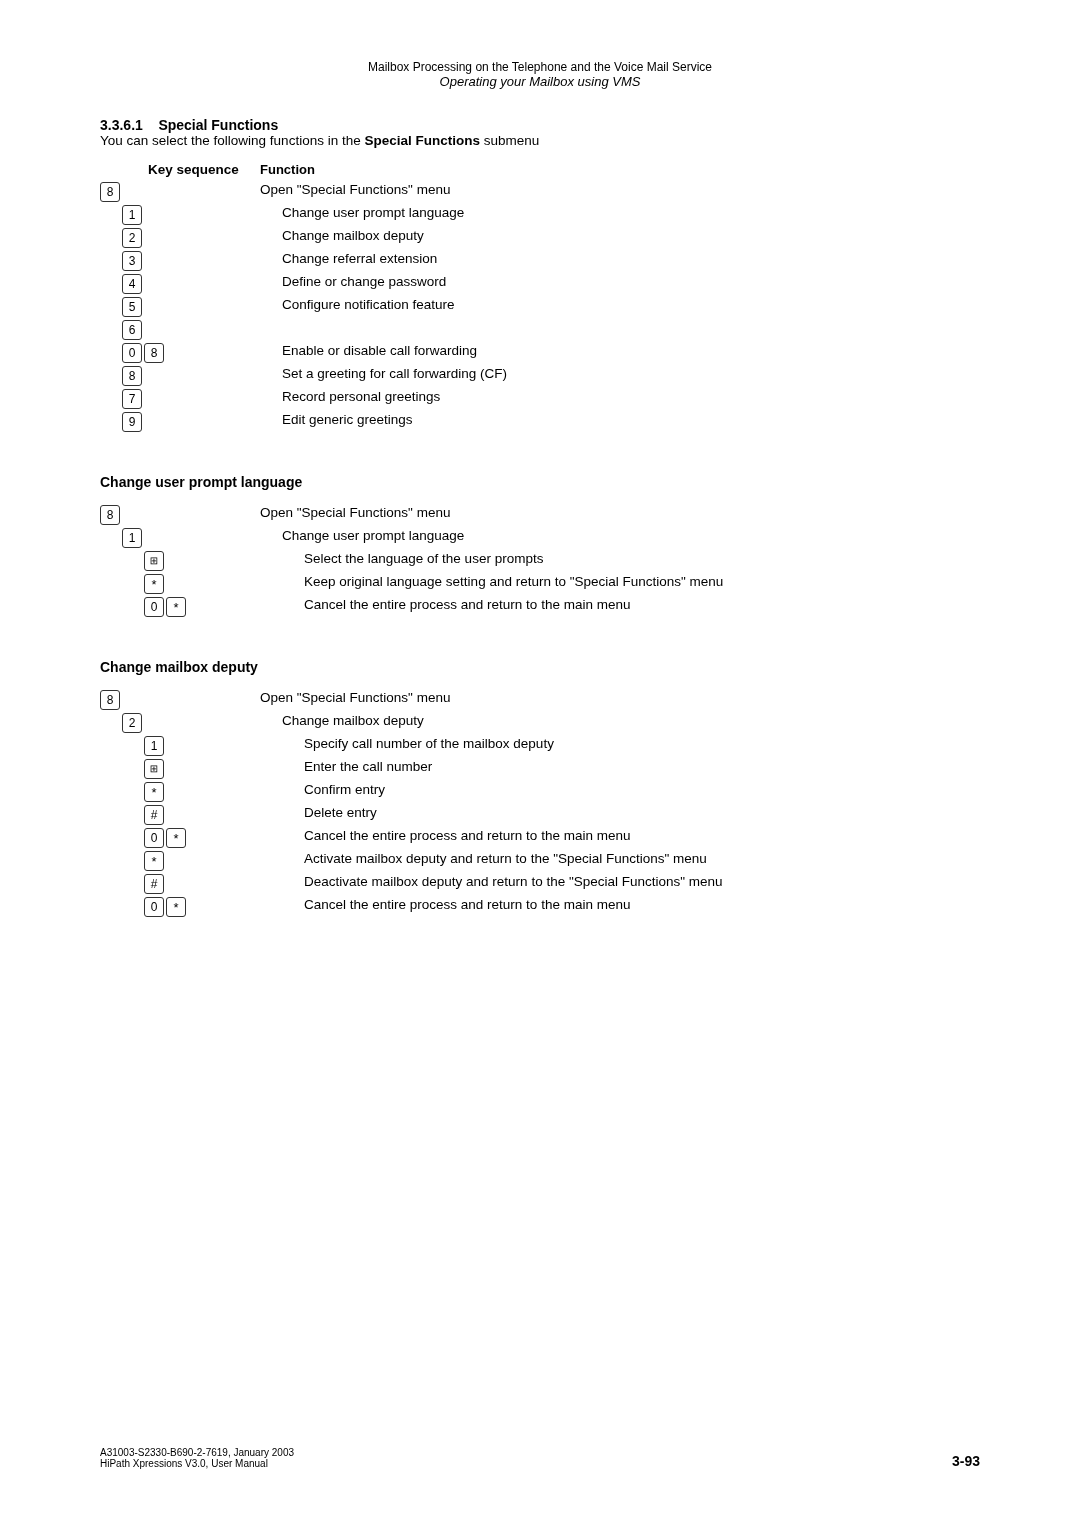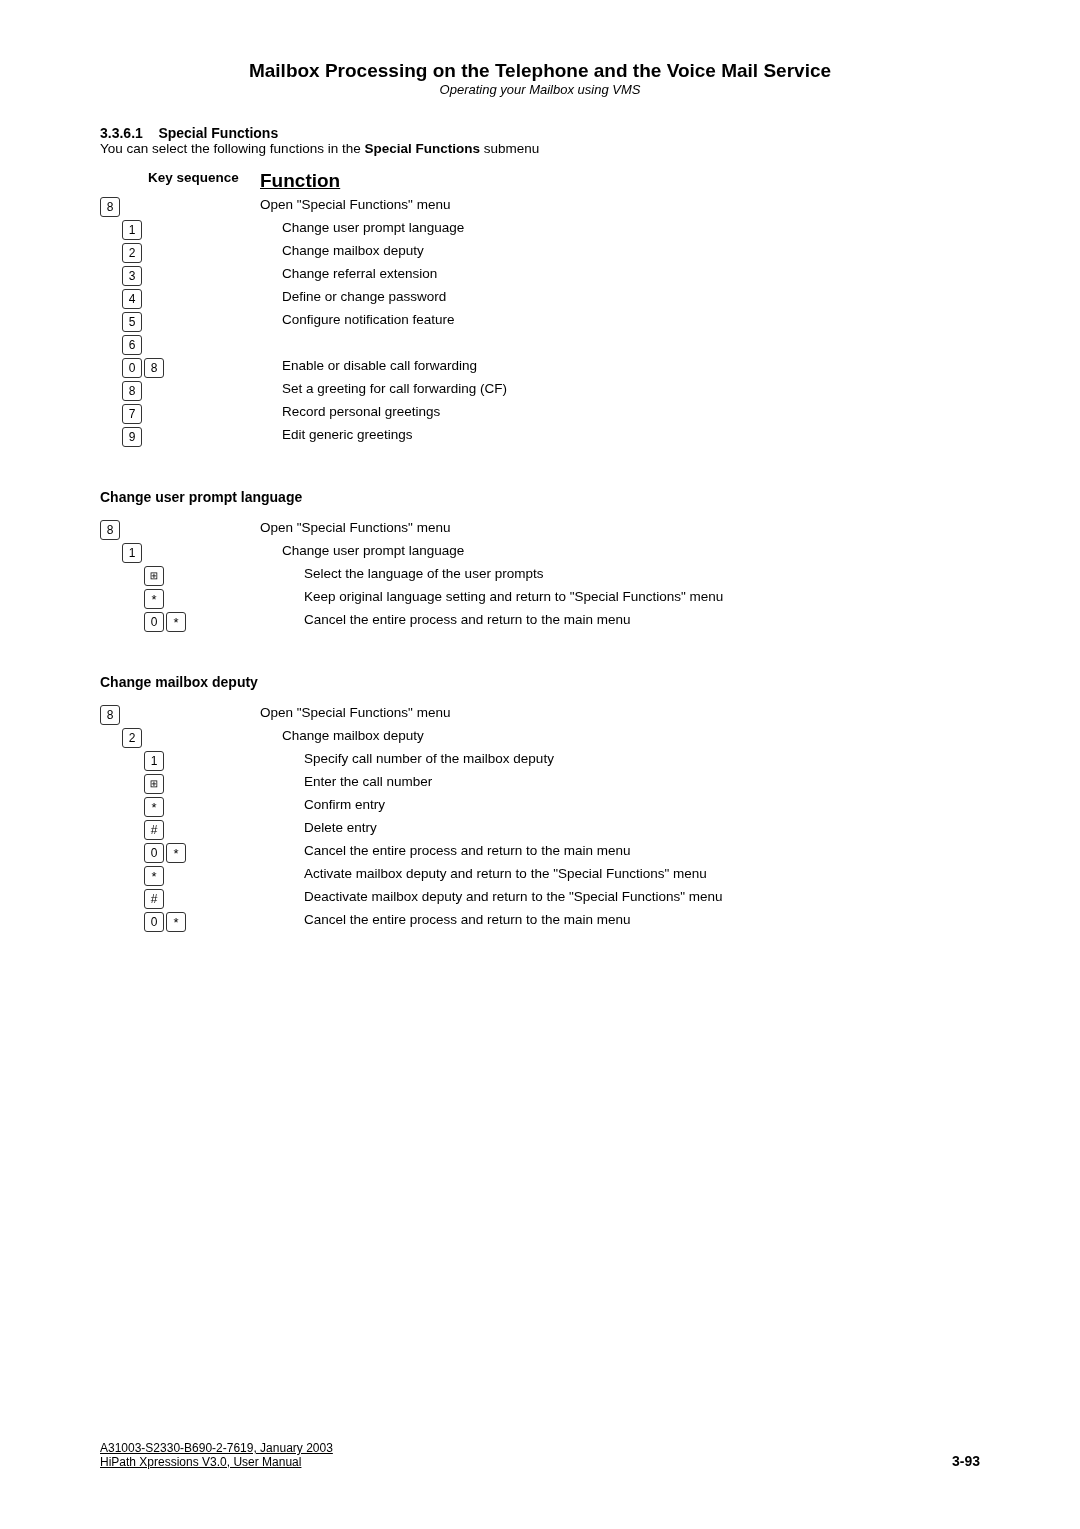--- a/index.html
+++ b/index.html
@@ -17,22 +17,22 @@
       min-height: 1529px;
       padding: 60px 100px 60px 100px;
       display: flex;
       flex-direction: column;
     }
     .header {
       text-align: center;
       margin-bottom: 6px;
     }
     .header-main {
-      font-weight: bold;
-      font-size: 19px;
+      font-weight: normal;
+      font-size: 12px;
     }
     .header-sub {
       font-style: italic;
       font-size: 13px;
     }
     .section-title {
       font-weight: bold;
       font-size: 14px;
       margin-top: 22px;
     }
@@ -54,22 +54,21 @@
     }
     .col-key {
       font-weight: bold;
       width: 160px;
       min-width: 160px;
       font-size: 13.5px;
       padding-left: 48px;
     }
     .col-func {
       font-weight: bold;
-      font-size: 19px;
-      text-decoration: underline;
+      font-size: 13px;
     }
     .key-row {
       display: flex;
       flex-direction: row;
       align-items: flex-start;
       margin-bottom: 2px;
       min-height: 20px;
     }
     .key-cell {
       width: 160px;
@@ -147,21 +146,21 @@
     .footer {
       margin-top: auto;
       display: flex;
       flex-direction: row;
       justify-content: space-between;
       align-items: flex-end;
       border-top: none;
       padding-top: 20px;
       font-size: 12px;
     }
-    .footer-left { font-size: 12px; text-decoration: underline; }
+    .footer-left { font-size: 10px; }
     .footer-right { font-weight: bold; font-size: 14px; }
   </style>
 </head>
 <body>
 
 <div class="page">
 
   <div class="header">
     <div class="header-main">Mailbox Processing on the Telephone and the Voice Mail Service</div>
     <div class="header-sub">Operating your Mailbox using VMS</div>

